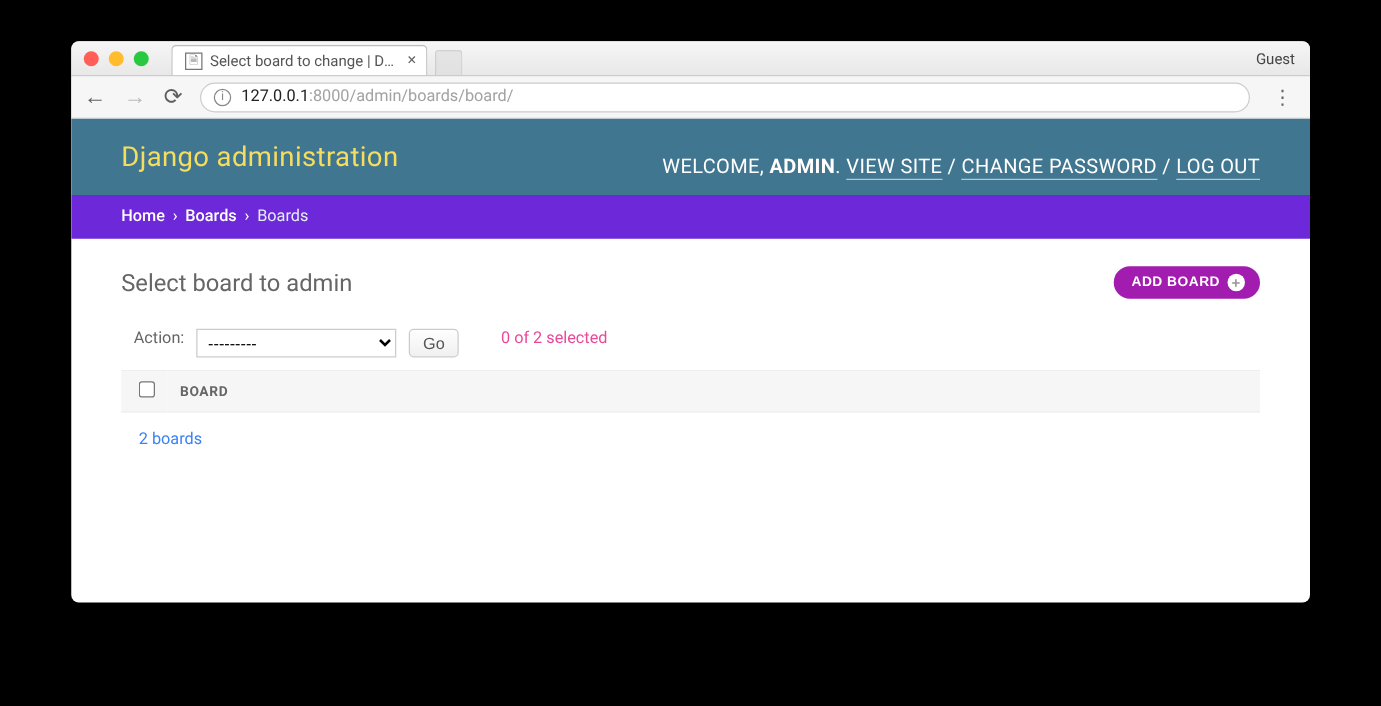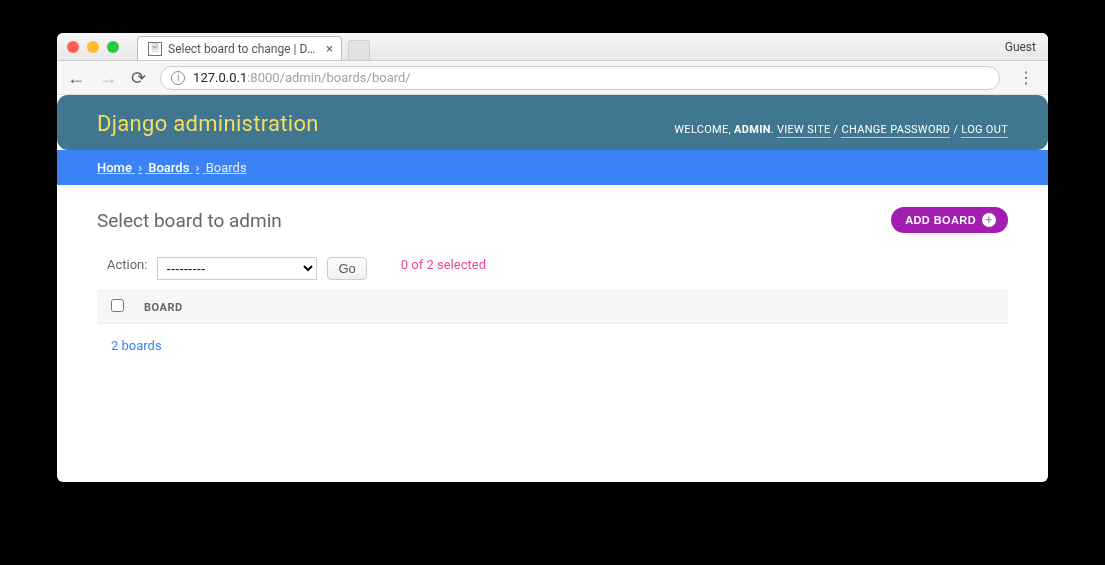--- a/index.html
+++ b/index.html
@@ -89,42 +89,40 @@
     .menu-dots { font-size: 16px; color: #666; cursor:pointer; padding:0 4px; }
 
     .page { flex: 1; display: flex; flex-direction: column; }
     .admin-header {
       background: #417690;
       color: #fff;
       padding: 16px 40px 14px 40px;
       display: flex;
       justify-content: space-between;
       align-items: center;
-      border-radius: 11px;
     }
     .admin-header h1 {
       font-size: 22px;
       font-weight: 400;
       color: #f5dd5d;
       letter-spacing: 0.3px;
     }
     .usertools {
-      font-size: 11px;
+      font-size: 16px;
       letter-spacing: 0.3px;
       color: #fff;
       margin-top: 12px;
     }
     .usertools a { color: #fff; text-decoration: none; border-bottom: 1px solid rgba(255,255,255,0.6); padding-bottom:1px; }
     .usertools strong { font-weight: 700; }
     .breadcrumbs {
-      background: #3b82f6;
+      background: #6d28d9;
       color: #c4dce8;
       padding: 10px 40px;
       font-size: 13px;
-      text-decoration: underline;
     }
     .breadcrumbs a { color: #fff; text-decoration: none; font-weight: 500; }
     .breadcrumbs .chev { margin: 0 3px; color: #fff; }
     .breadcrumbs .current { color: #e3eef4; }
 
     .content {
       padding: 22px 40px 30px 40px;
       flex: 1;
     }
     .content-header { display:flex; justify-content:space-between; align-items:center; margin-bottom: 24px; }

